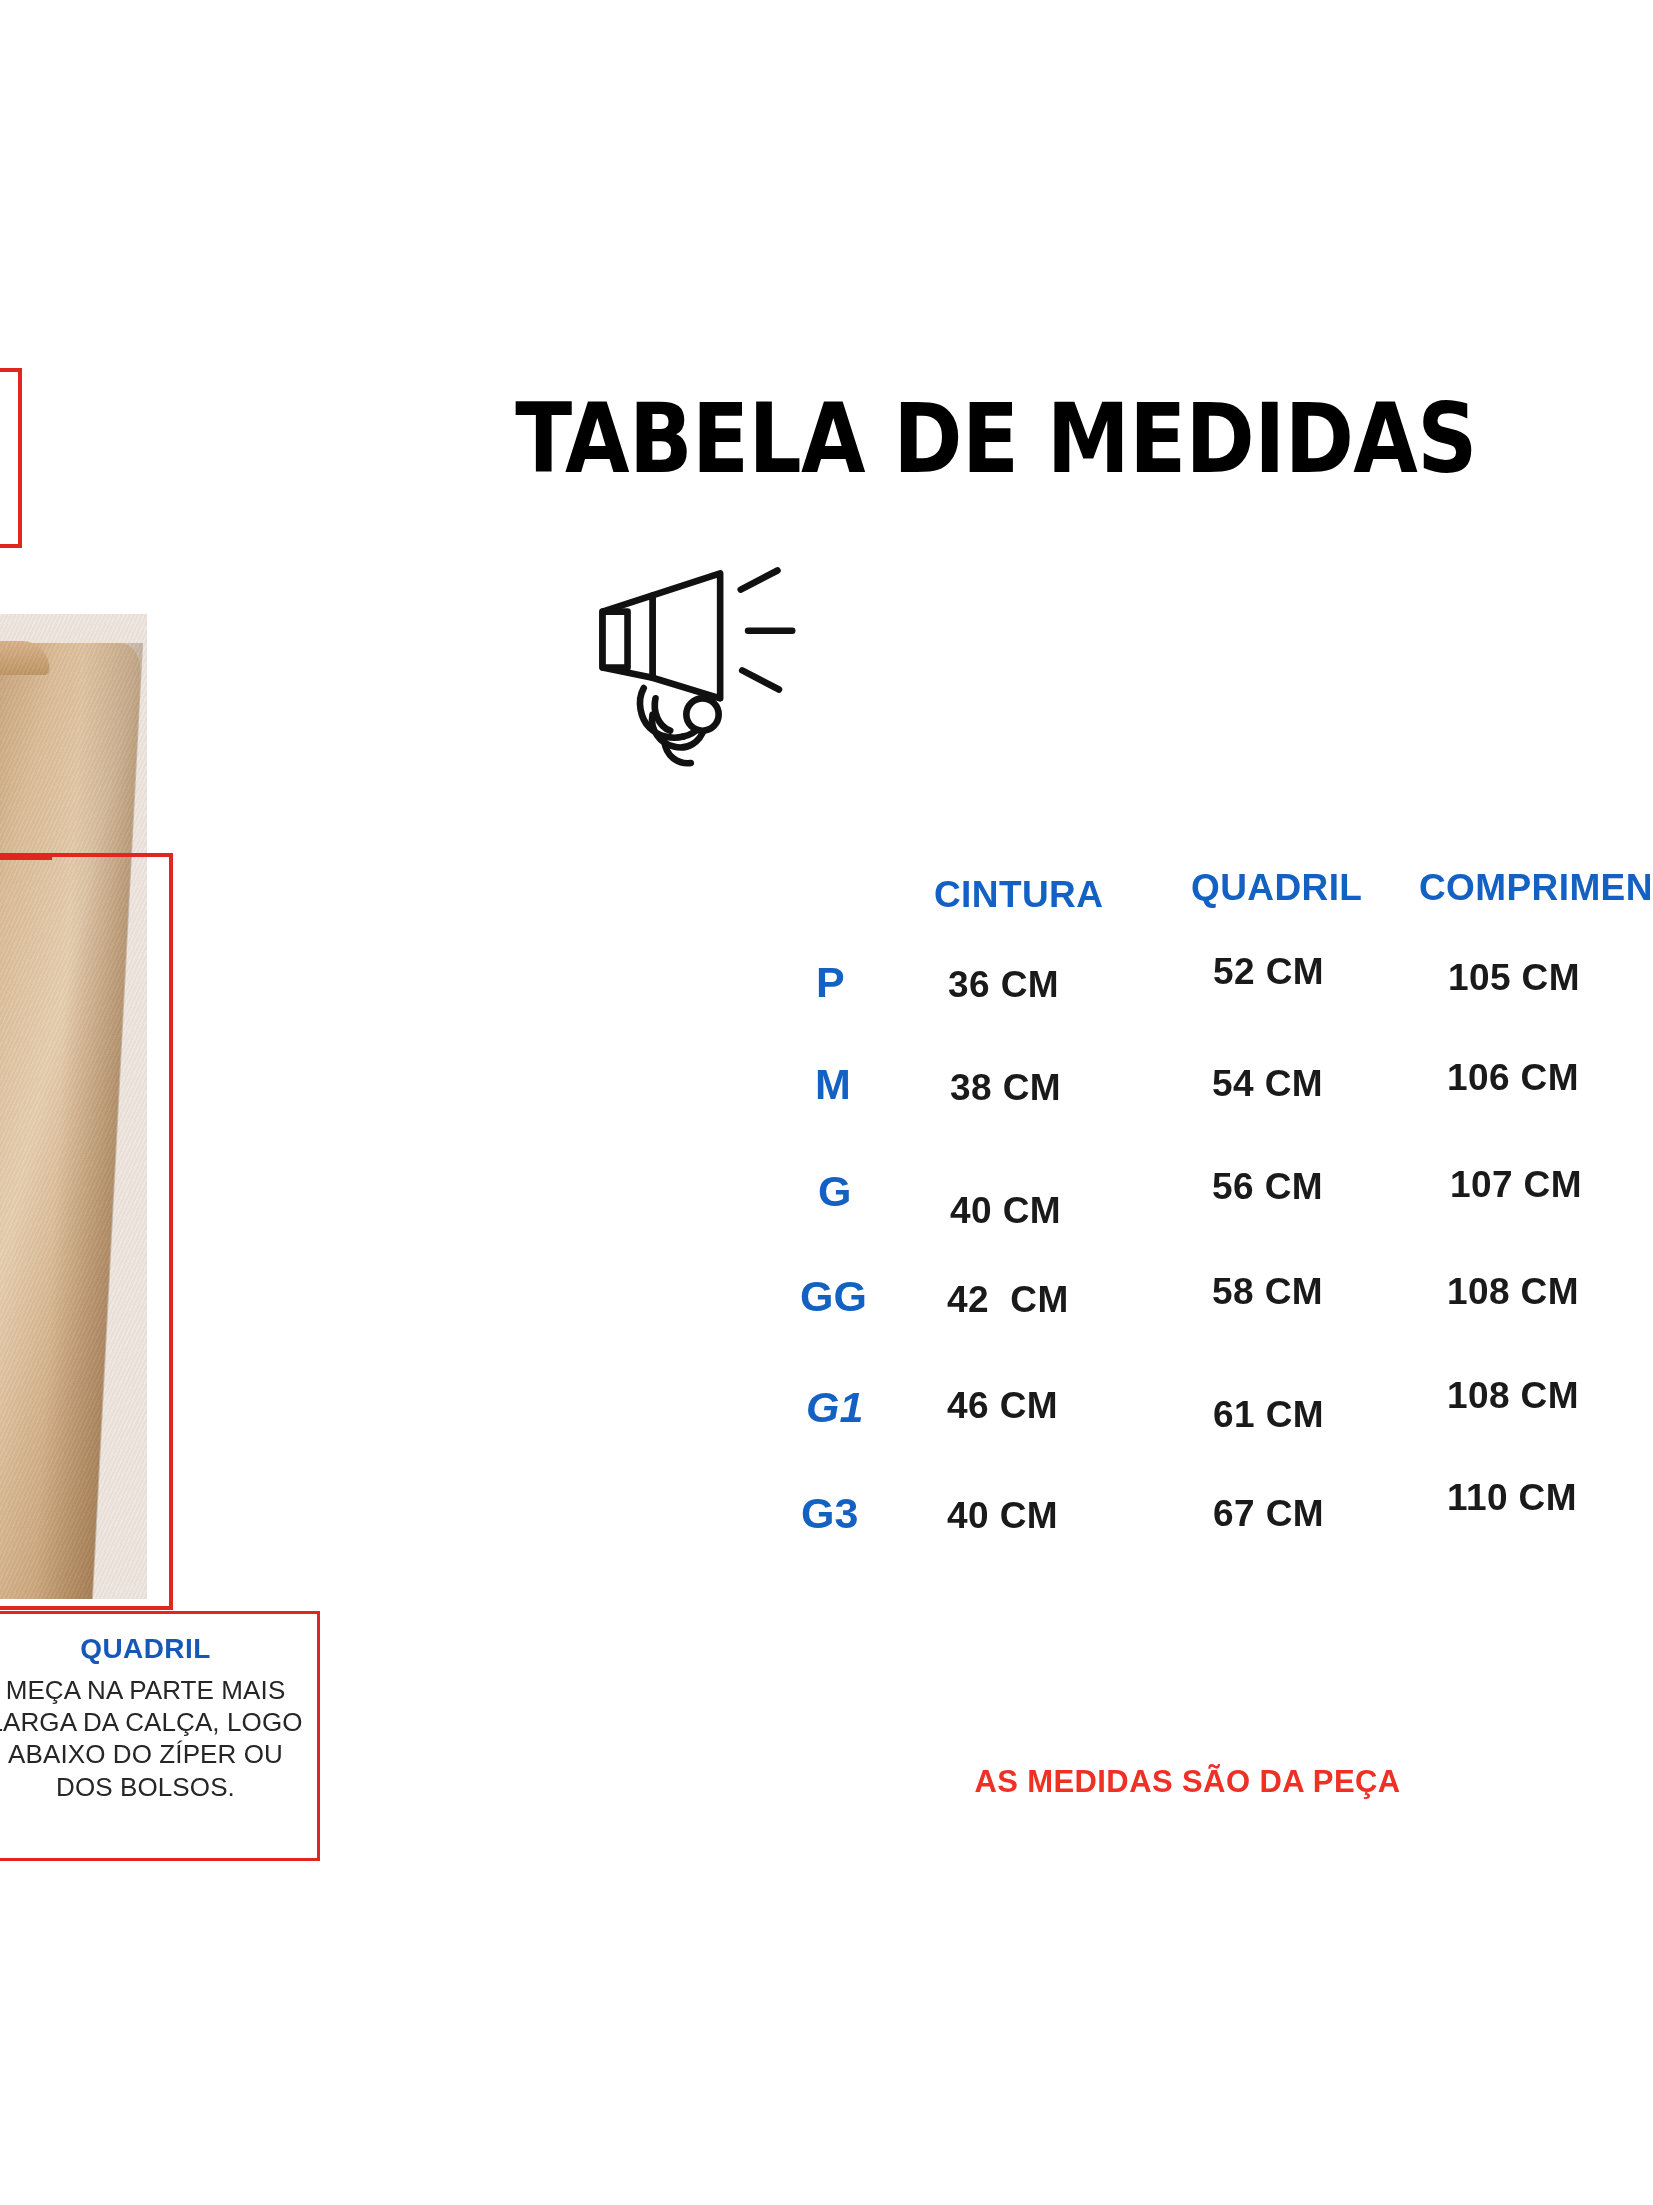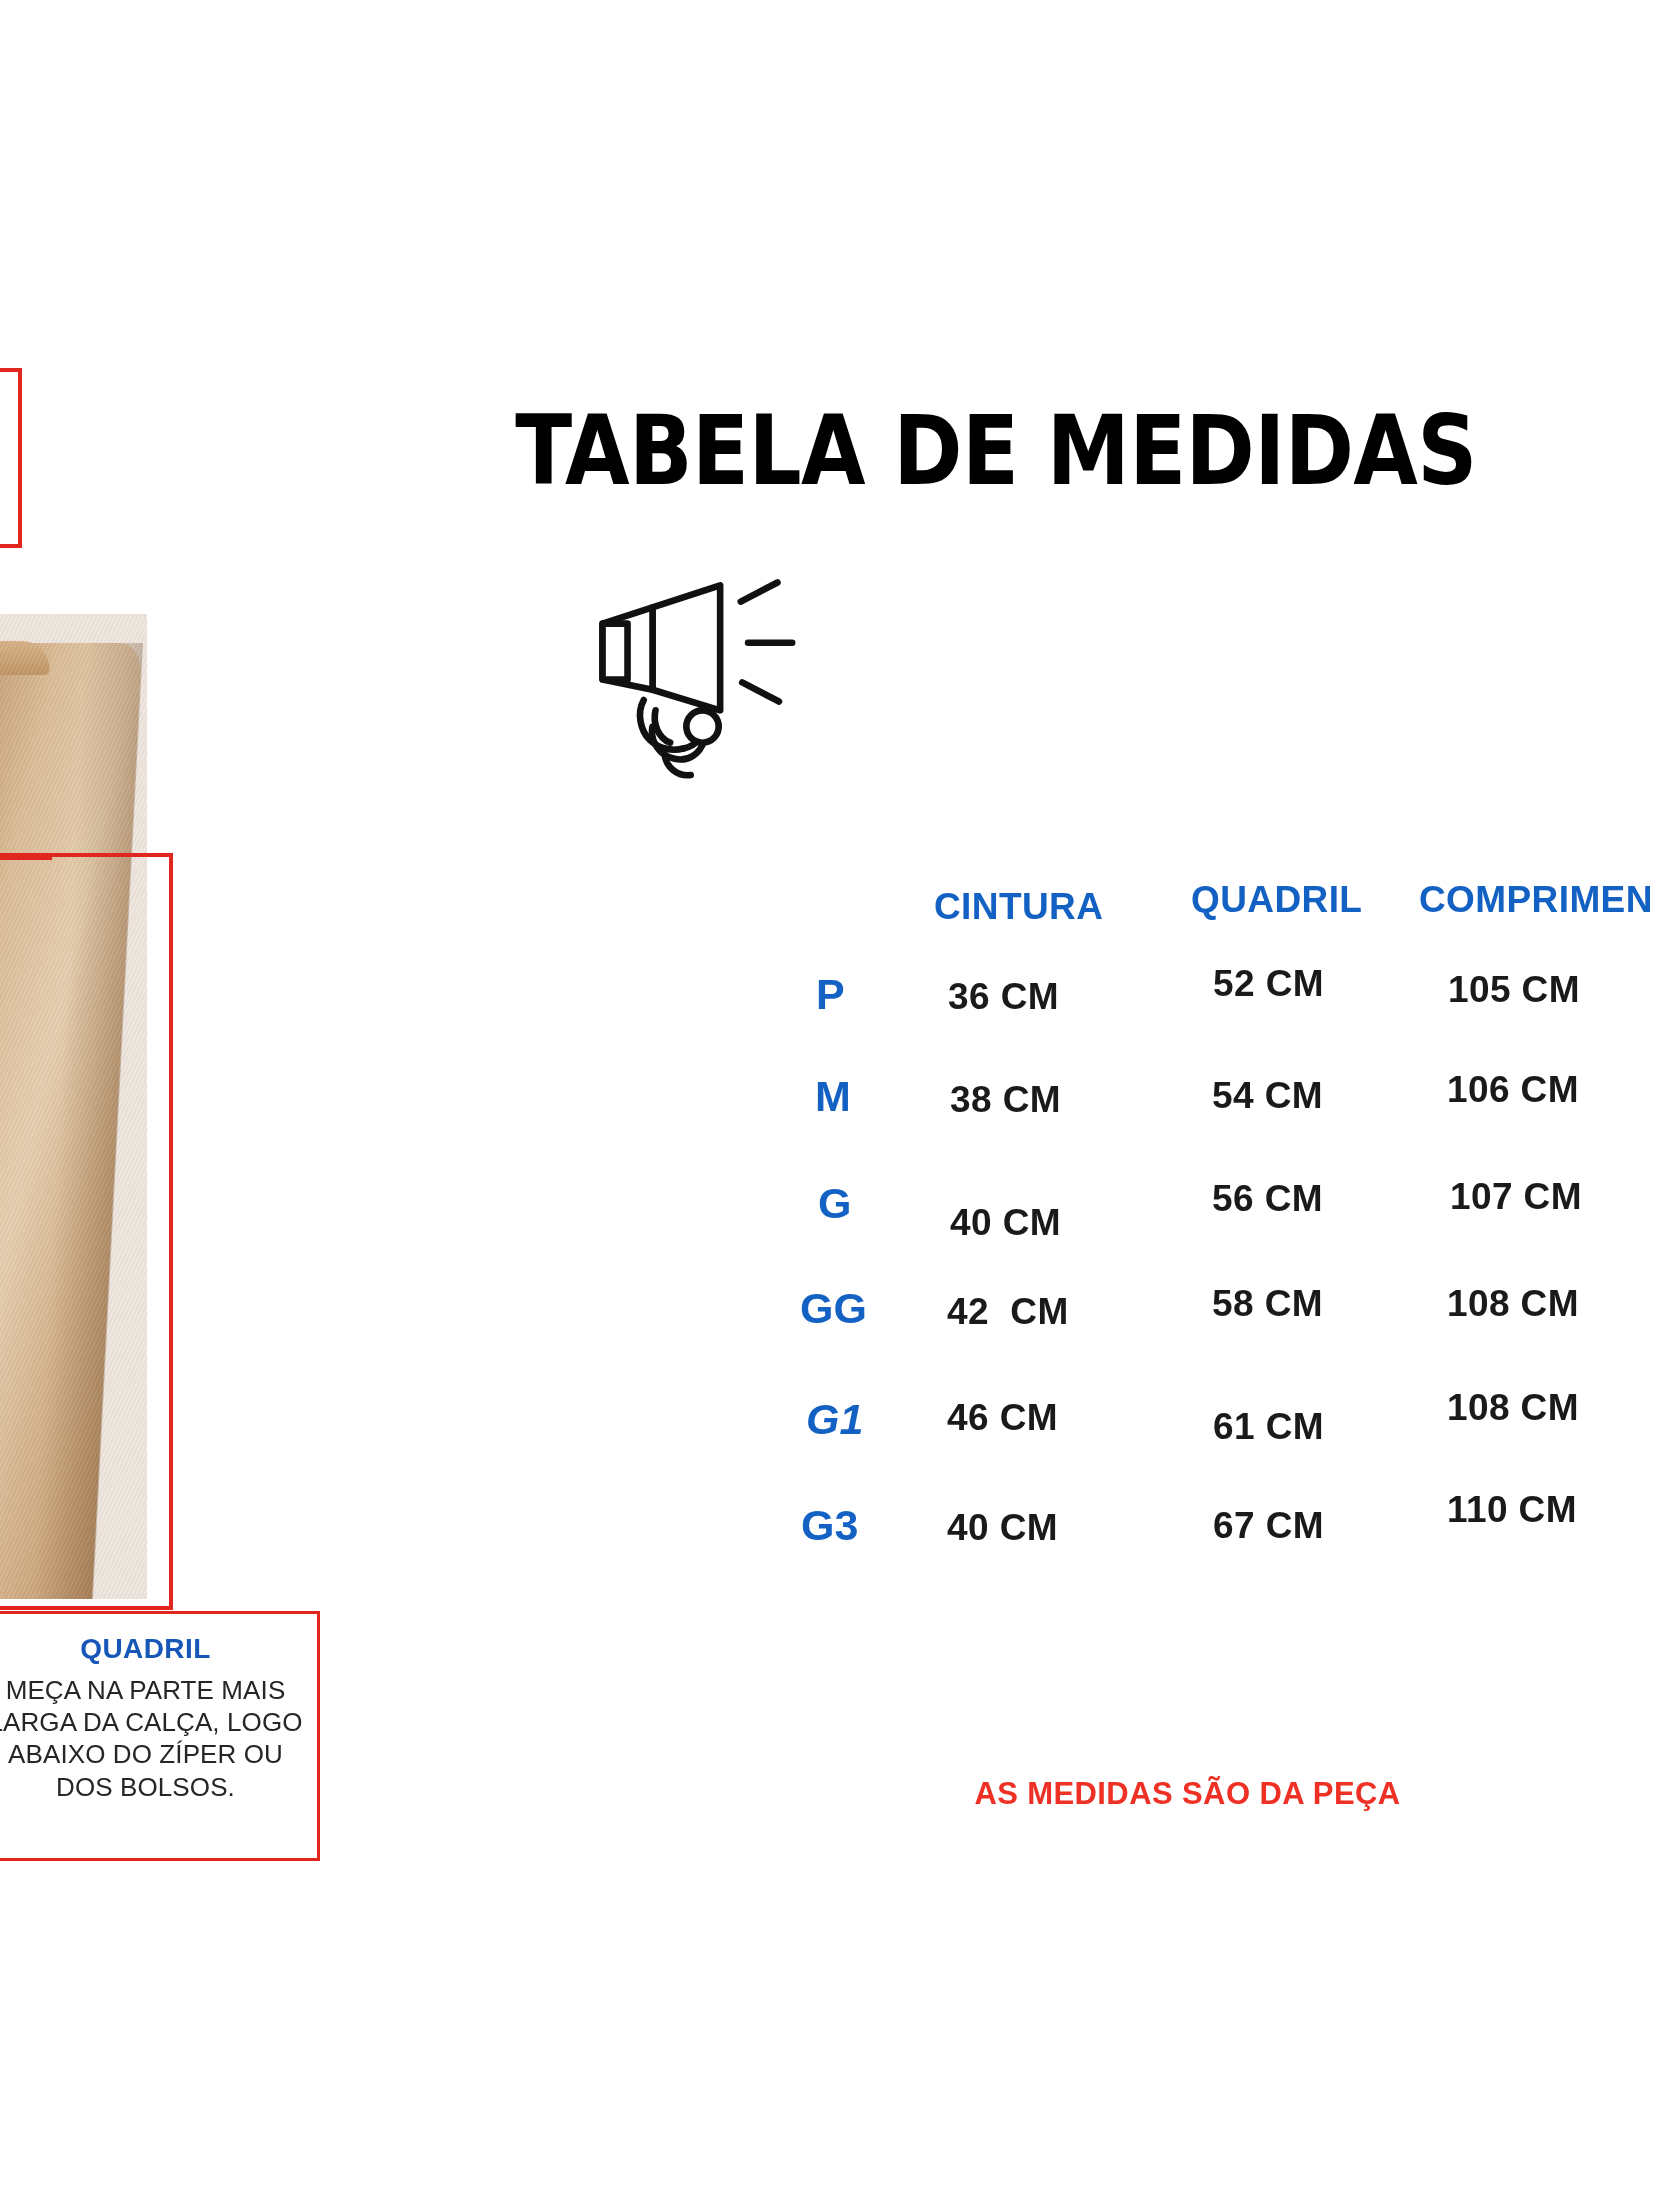--- a/index.html
+++ b/index.html
@@ -126,21 +126,21 @@
     color: #262626;
     font-size: 26px;
     line-height: 1.24;
     letter-spacing: 0.1px;
   }
 
   
   #main {
     position: absolute;
     left: 338px;
-    top: 12px;
+    top: 0;
     width: 1316px;
     height: 1837px;
   }
 
   .heading {
     position: absolute;
     left: 0;
     top: 382px;
     width: 1316px;
     text-align: center;

